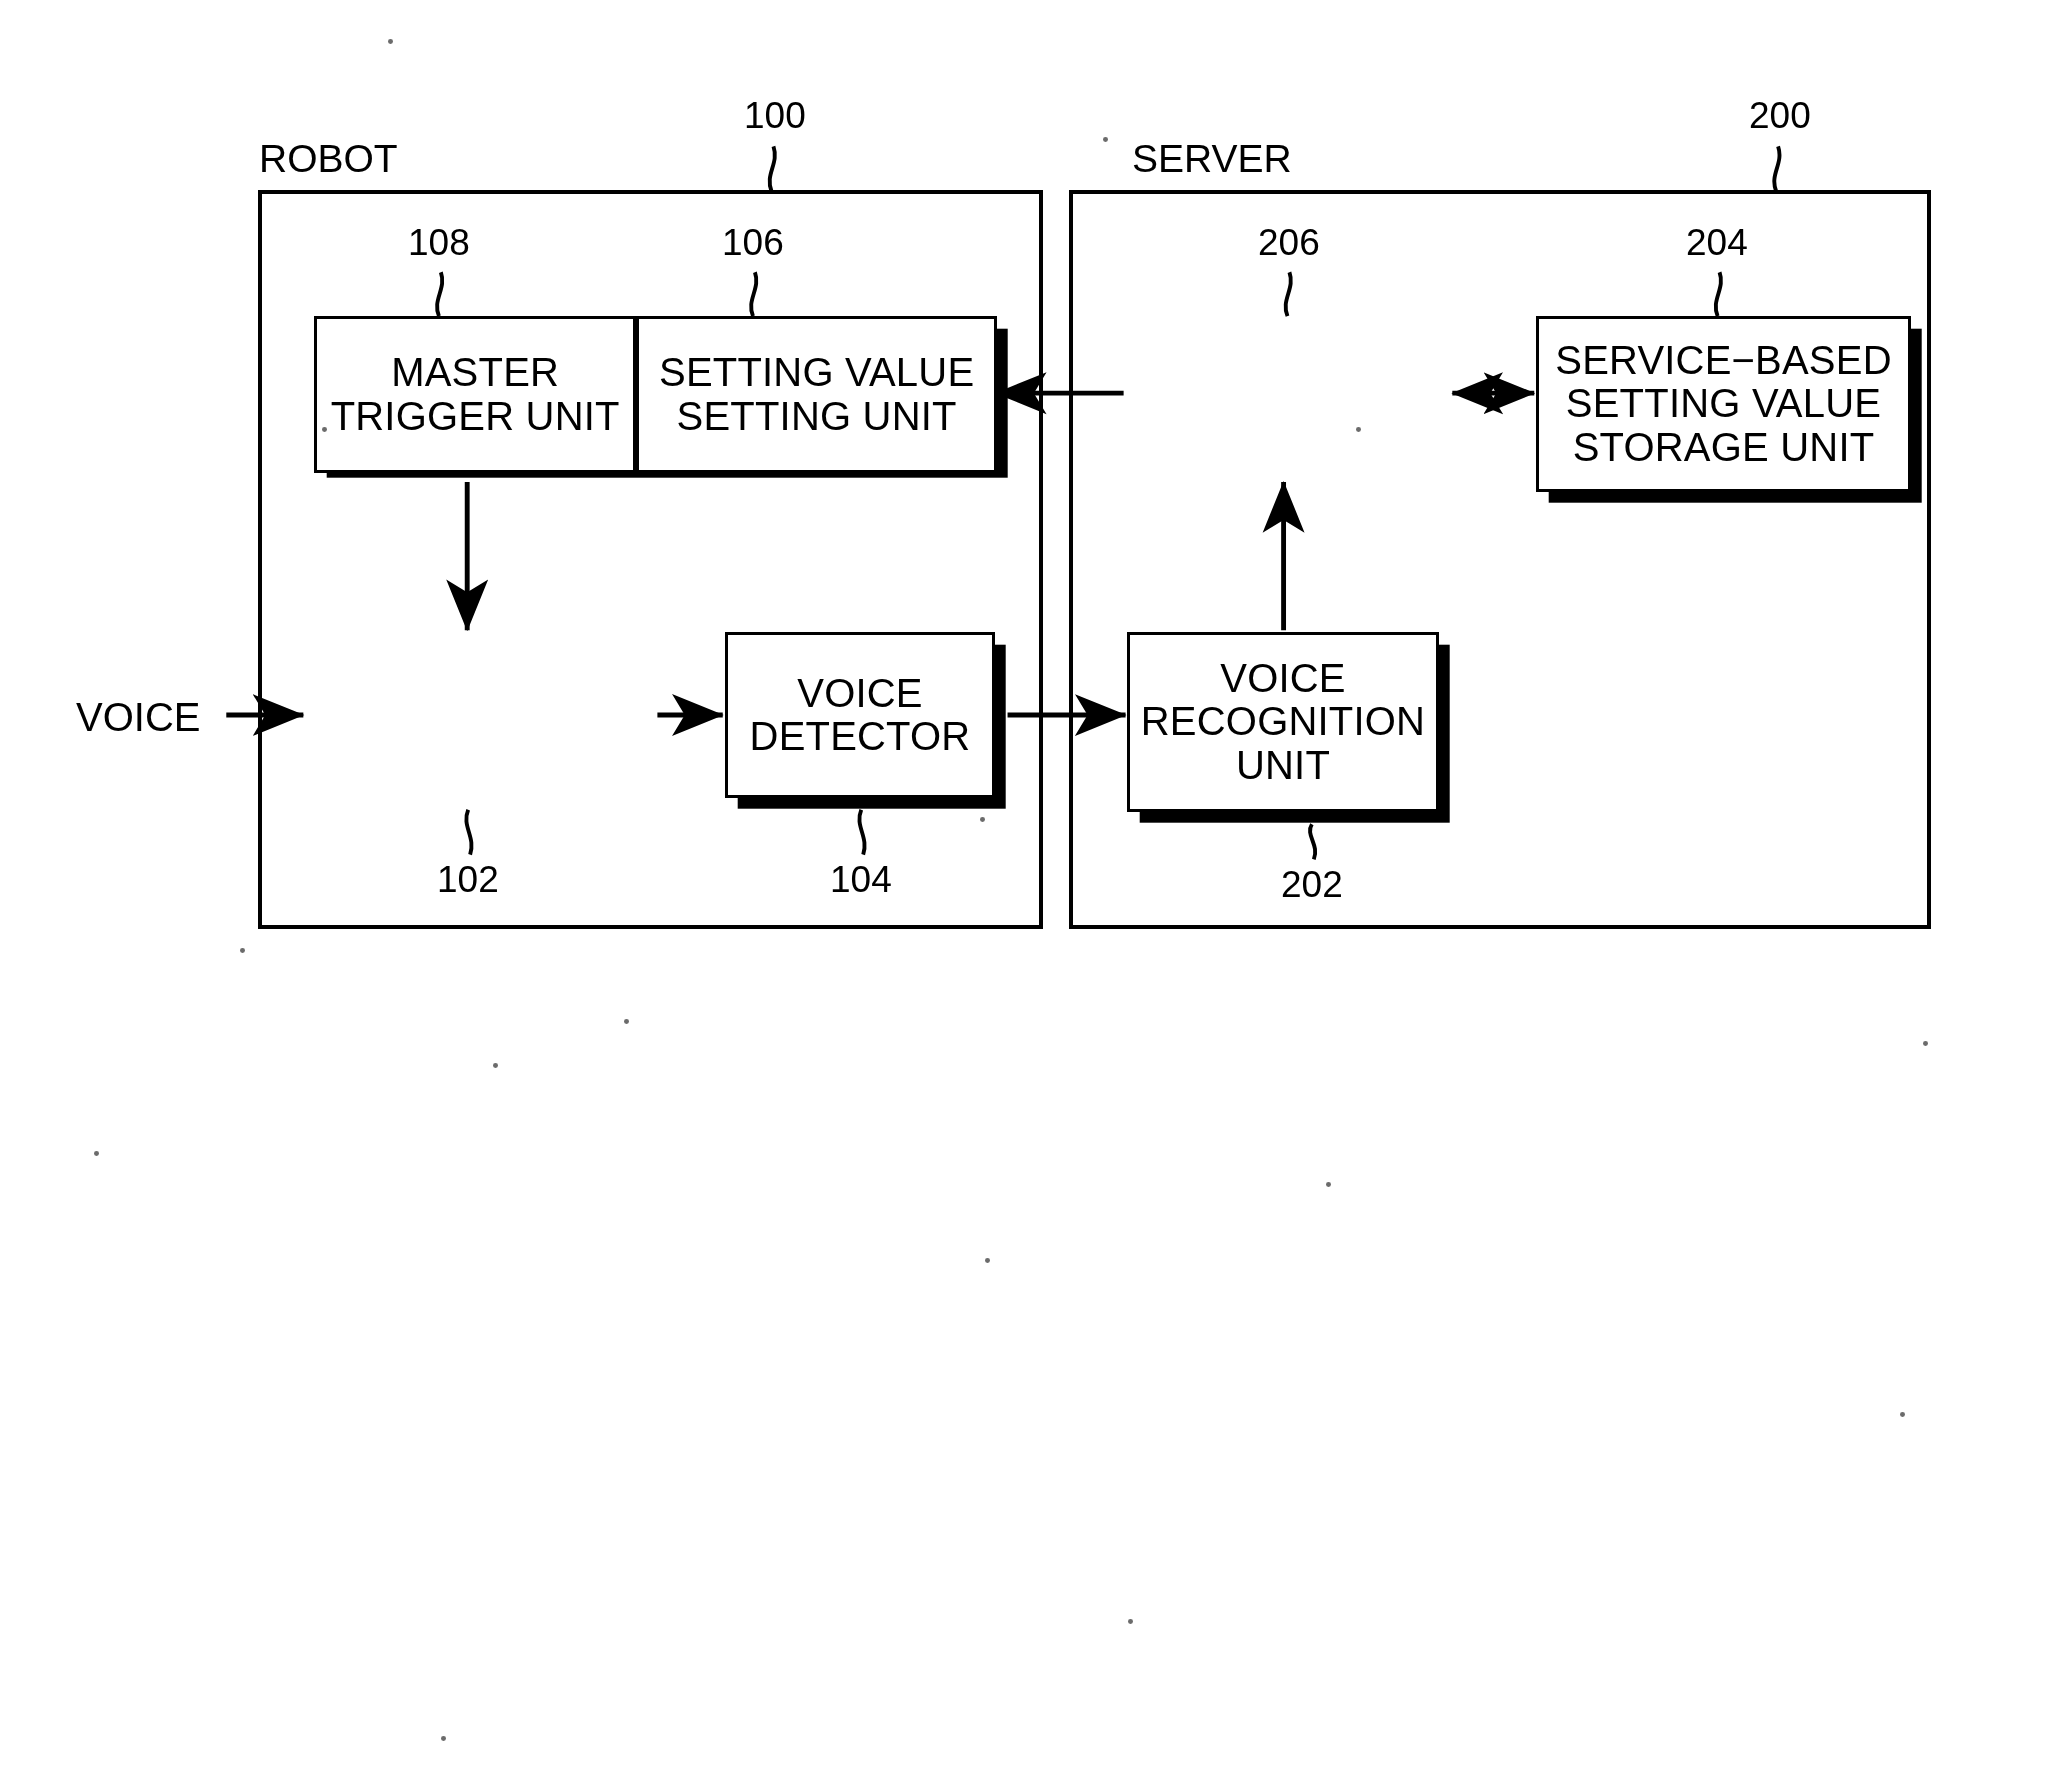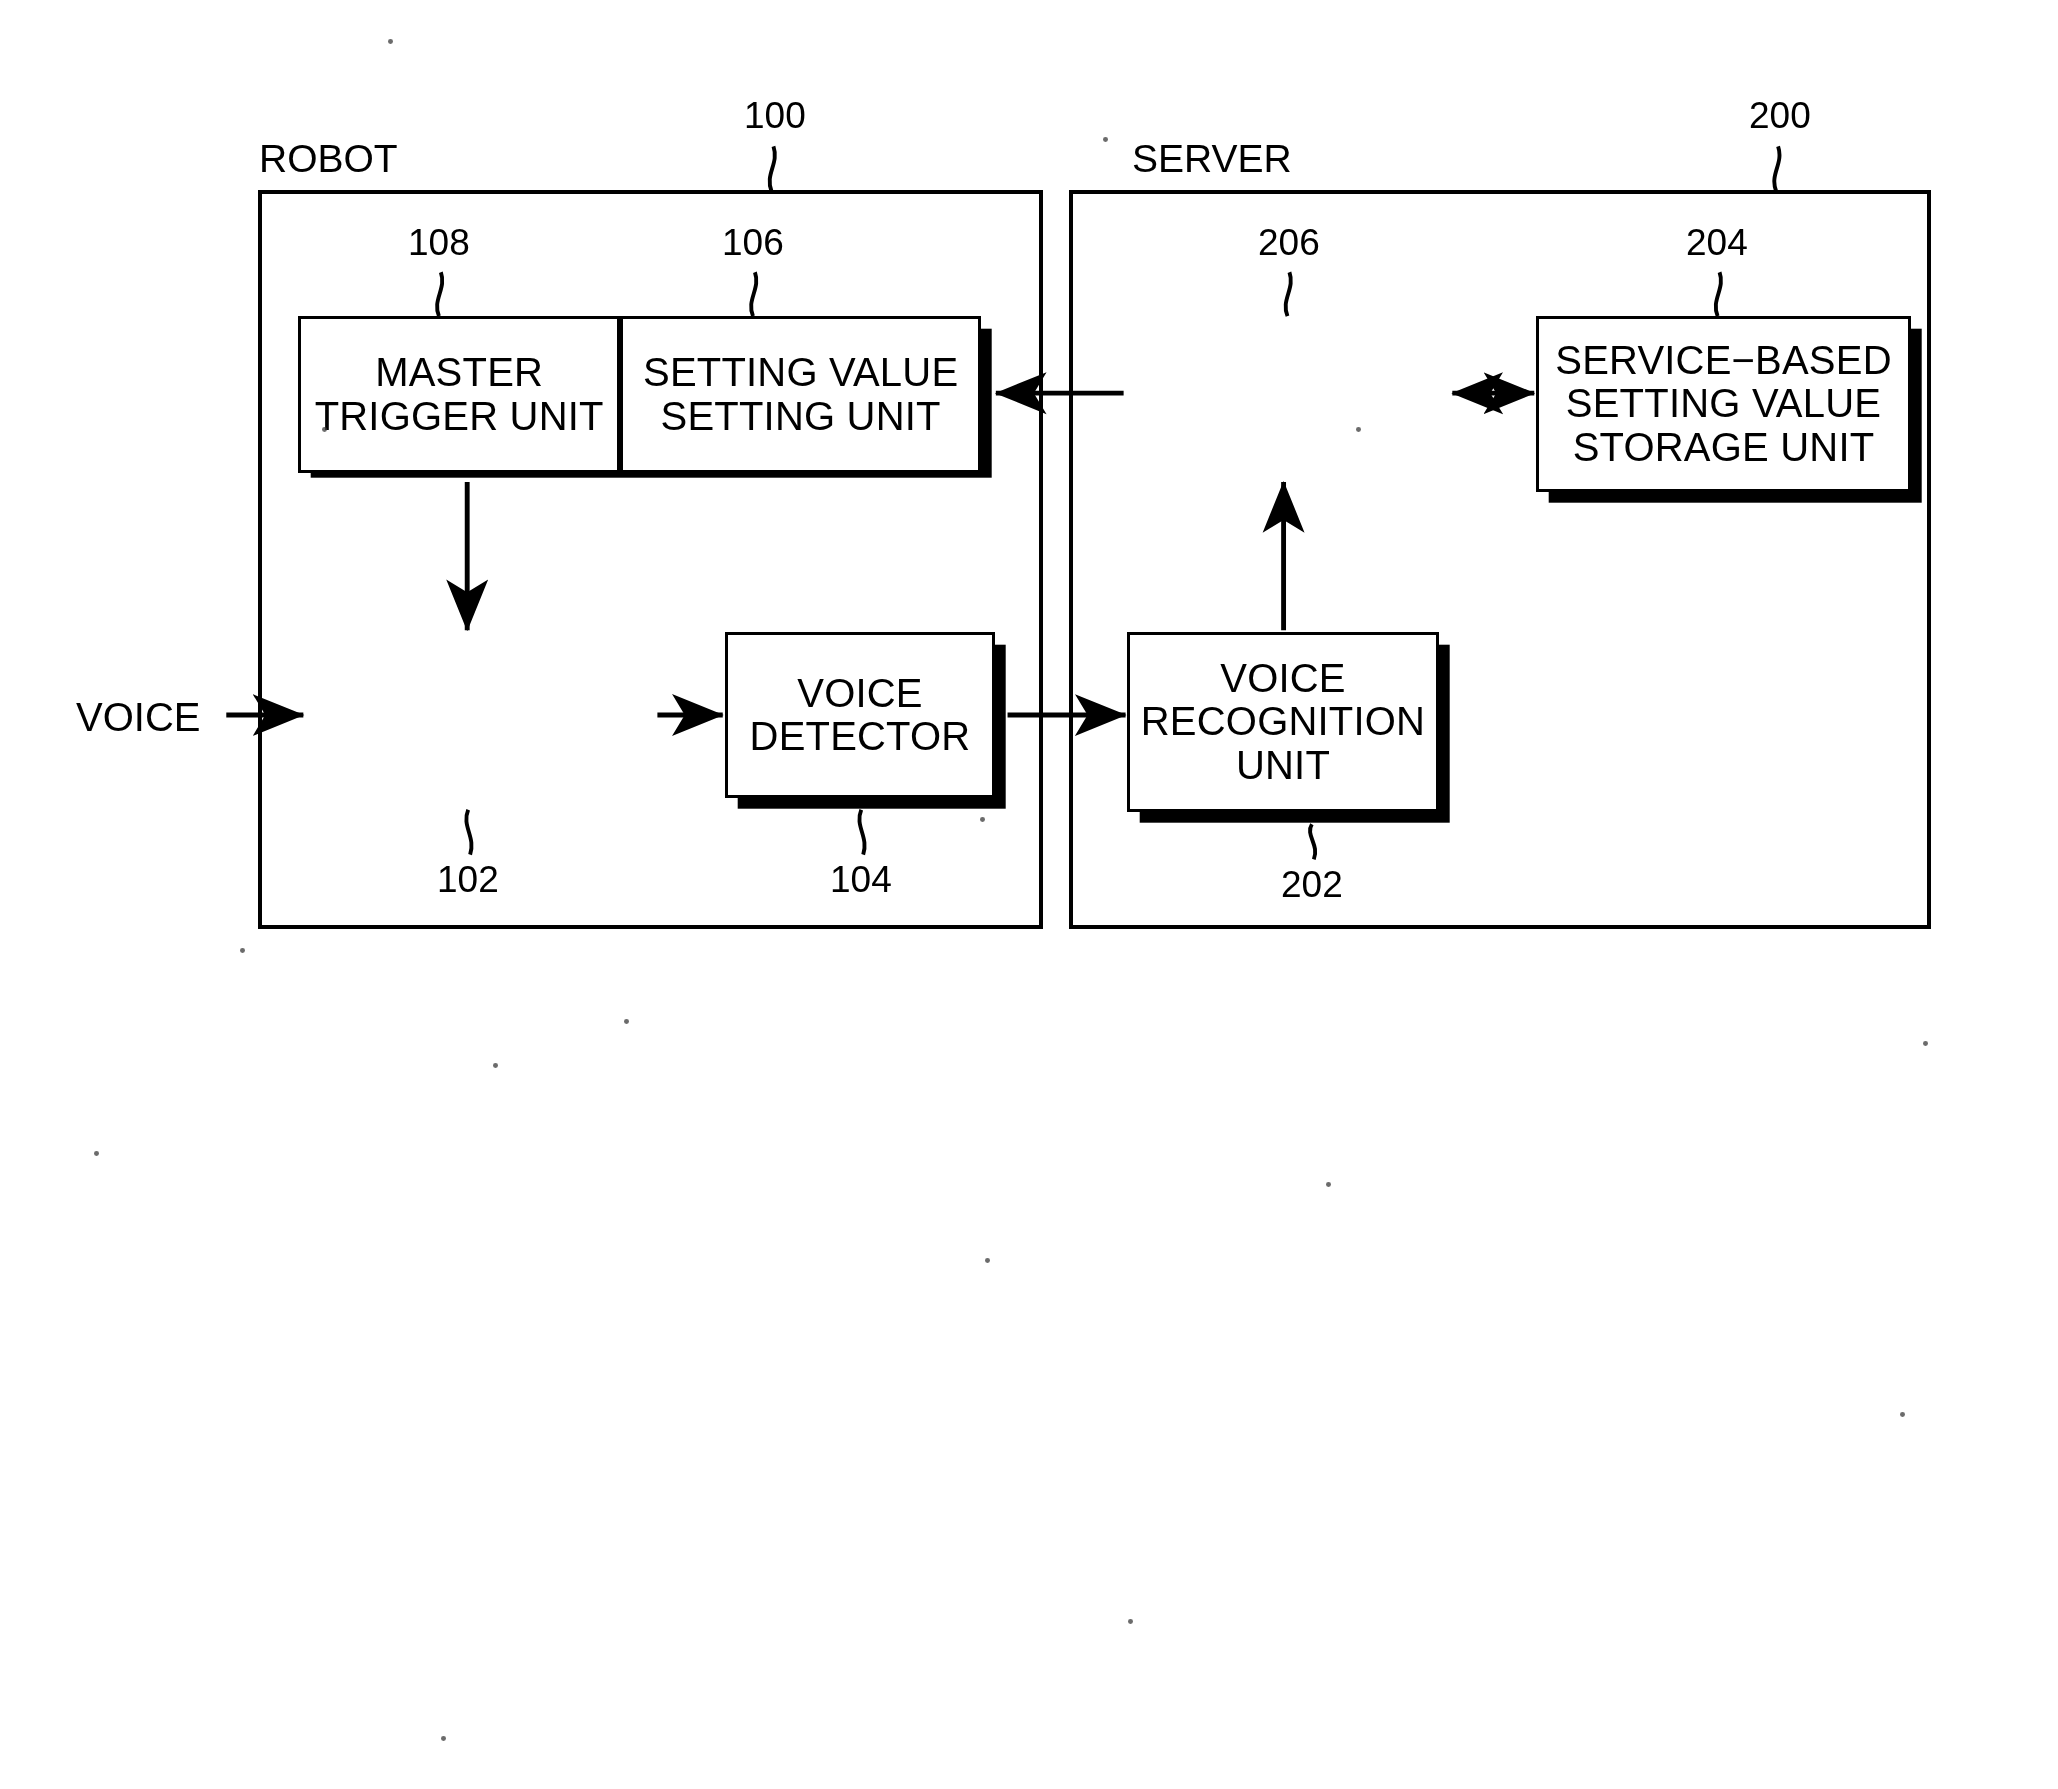--- a/index.html
+++ b/index.html
@@ -110,21 +110,21 @@
   <div class="abs label" style="left:259px; top:137px;">ROBOT</div>
 
   <div class="abs ref-num" style="left:744px; top:95px;">100</div>
 
   <div class="abs container-box" id="server-container" style="left:1069px; top:190px; width:862px; height:739px;"></div>
 
   <div class="abs label" style="left:1096px; top:137px;margin-left:36px;">SERVER</div>
 
   <div class="abs ref-num" style="left:1749px; top:95px;">200</div>
 
-  <div class="abs pair-wrap" style="left:298px; top:316px; width:683px; height:151px;">
+  <div class="abs pair-wrap" style="left:314px; top:316px; width:683px; height:151px;">
 
     <div class="unit-box" style="width:322px; height:151px;">
       <span class="unit-text">MASTER
 TRIGGER UNIT</span>
     </div>
 
     <div class="unit-box" style="width:361px; height:151px; border-left-width:3.9px;">
       <span class="unit-text">SETTING VALUE
 SETTING UNIT</span>
     </div>

